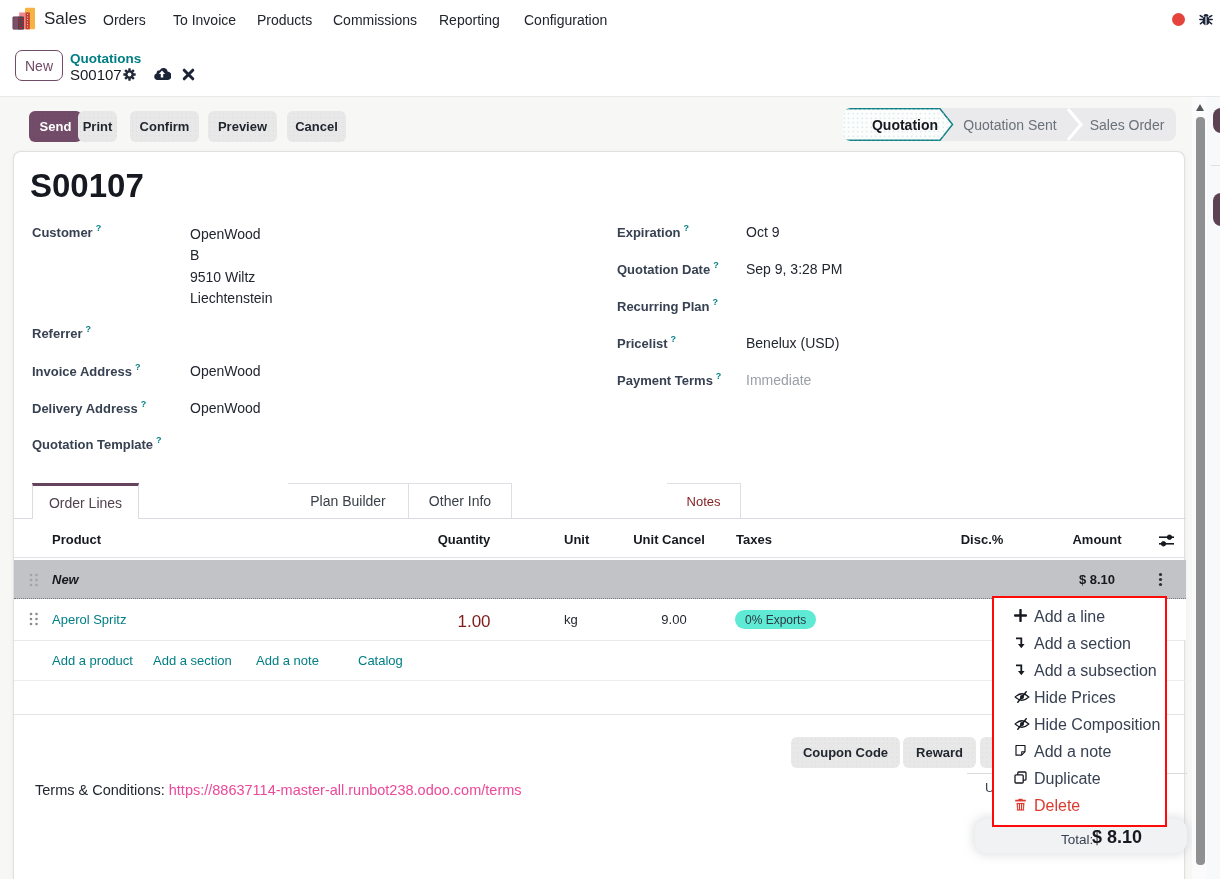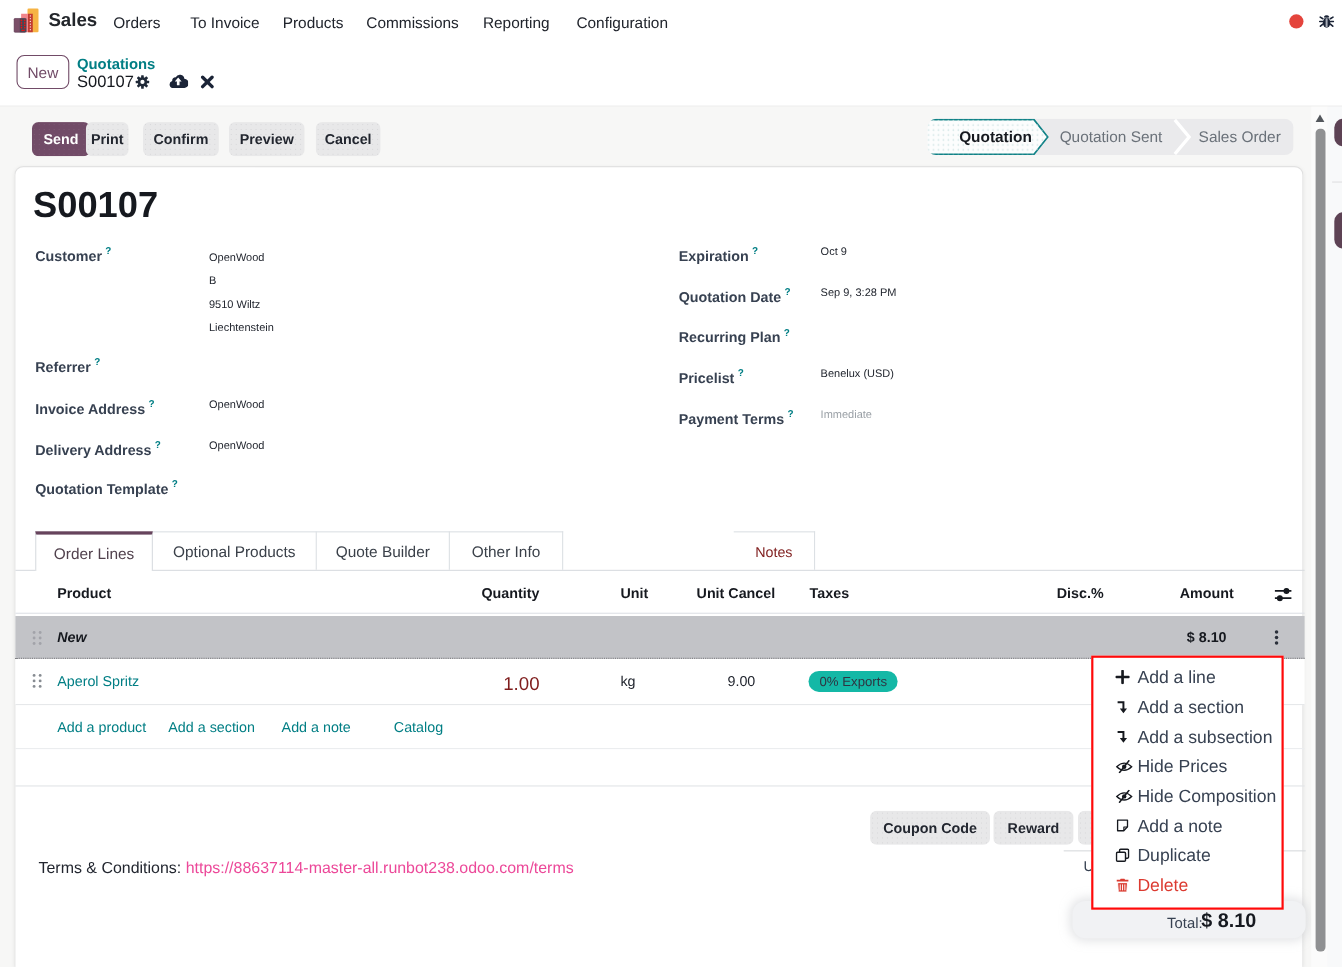--- a/index.html
+++ b/index.html
@@ -3,21 +3,21 @@
 <meta charset="utf-8">
 <style>
 *{margin:0;padding:0;box-sizing:border-box}
 html,body{width:1220px;height:879px;overflow:hidden}
 body{font-family:"Liberation Sans",sans-serif;background:#fff;position:relative;color:#374151}
 .abs{position:absolute}
 .b{font-weight:700}
 .teal{color:#017e84}
 sup.q{color:#017e84;font-size:9px;font-weight:700;position:relative;top:-1px;margin-left:3px}
 .lbl{position:absolute;font-size:13px;font-weight:700;color:#374151;white-space:nowrap}
-.val{position:absolute;font-size:10px;color:#22262f;white-space:nowrap}
+.val{position:absolute;font-size:14px;color:#22262f;white-space:nowrap}
 .btn{position:absolute;height:31px;border-radius:6px;background-color:#e8e8e9;background-image:radial-gradient(#d7d7d9 0.8px,transparent 0.9px);background-size:4.5px 4.5px;color:#22262f;font-size:13px;font-weight:700;display:flex;align-items:center;justify-content:center}
 .navitem{position:absolute;top:12px;font-size:14px;color:#20242c;white-space:nowrap}
 .ra{text-align:center}
 .mi{position:absolute;left:40px;font-size:16px;color:#374151;white-space:nowrap}
 .mic{position:absolute;left:20px}
 </style>
 </head>
 <body>
 
 <div class="abs" style="left:0;top:0;width:1220px;height:44px;background:#fff"></div>
@@ -41,21 +41,21 @@
       <circle cx="7.5" cy="13.8" r="0.8"></circle>
       <circle cx="10.5" cy="13.8" r="0.8"></circle>
       <circle cx="7.5" cy="16" r="0.8"></circle>
       <circle cx="10.5" cy="16" r="0.8"></circle>
       <circle cx="7.5" cy="18.2" r="0.8"></circle>
       <circle cx="10.5" cy="18.2" r="0.8"></circle>
       <circle cx="8.2" cy="20.6" r="0.8"></circle>
       <circle cx="9.8" cy="20.6" r="0.8"></circle>
     </g>
 </svg>
-<div class="navitem" style="left:44px;top:9px;font-size:17px;color:#23262b;font-weight:700">Sales</div>
+<div class="navitem" style="left:44px;top:9px;font-size:17px;color:#23262b;font-weight:400">Sales</div>
 <div class="navitem" style="left:103px">Orders</div>
 <div class="navitem" style="left:173px">To Invoice</div>
 <div class="navitem" style="left:257px">Products</div>
 <div class="navitem" style="left:333px">Commissions</div>
 <div class="navitem" style="left:439px">Reporting</div>
 <div class="navitem" style="left:524px">Configuration</div>
 <div class="abs" style="left:1172px;top:13px;width:13px;height:13px;border-radius:50%;background:#e4443c"></div>
 <svg class="abs" style="left:1199px;top:12px" width="14" height="14" viewBox="0 0 14 14">
   <g stroke="#1b2437" stroke-width="1.5" stroke-linecap="round" fill="none">
     <path d="M3.6 5 L1.2 3.6 M3.4 7.5 L0.8 7.5 M3.6 10 L1.4 11.8 M10.4 5 L12.8 3.6 M10.6 7.5 L13.2 7.5 M10.4 10 L12.6 11.8"></path>
@@ -134,22 +134,21 @@
   <div class="val" style="left:732px;top:109px">Sep 9, 3:28 PM</div>
   <div class="lbl" style="left:603px;top:146px">Recurring Plan<sup class="q">?</sup></div>
   <div class="lbl" style="left:603px;top:183px">Pricelist<sup class="q">?</sup></div>
   <div class="val" style="left:732px;top:183px">Benelux (USD)</div>
   <div class="lbl" style="left:603px;top:220px">Payment Terms<sup class="q">?</sup></div>
   <div class="val" style="left:732px;top:220px;color:#9aa0a6">Immediate</div>
 
   <div class="abs" style="left:0;top:366px;width:18px;height:1px;background:#d9dce0"></div>
   <div class="abs" style="left:125px;top:366px;width:1047px;height:1px;background:#d9dce0"></div>
   <div class="abs" style="left:18px;top:331px;width:107px;height:36px;background:#fff;border-left:1px solid #d9dce0;border-right:1px solid #d9dce0;border-top:3px solid #66435C;display:flex;align-items:center;justify-content:center;font-size:14px;color:#51414d">Order Lines</div>
-  <div class="abs" style="left:125px;top:331px;width:149px;height:35px;border-right:1px solid #dce0e4;border-top:1px solid #dce0e4;display:flex;align-items:center;justify-content:center;font-size:14px;color:#3a4049">Optional Products</div>
-  <div class="abs" style="left:274px;top:331px;width:121px;height:35px;border-right:1px solid #dce0e4;border-top:1px solid #dce0e4;display:flex;align-items:center;justify-content:center;font-size:14px;color:#3a4049">Quote Builder</div>
+  <div class="abs" style="left:274px;top:331px;width:121px;height:35px;border-right:1px solid #dce0e4;border-top:1px solid #dce0e4;display:flex;align-items:center;justify-content:center;font-size:14px;color:#3a4049">Plan Builder</div>
   <div class="abs" style="left:395px;top:331px;width:103px;height:35px;border-right:1px solid #dce0e4;border-top:1px solid #dce0e4;display:flex;align-items:center;justify-content:center;font-size:14px;color:#3a4049">Other Info</div>
   <div class="abs" style="left:653px;top:331px;width:74px;height:35px;border-right:1px solid #dce0e4;border-top:1px solid #dce0e4;display:flex;align-items:center;justify-content:center;font-size:13px;color:#7f1d1d">Notes</div>
 
   <div class="abs b" style="left:38px;top:380px;font-size:13px;color:#16191f">Product</div>
   <div class="abs b ra" style="left:390px;top:380px;width:120px;font-size:13px;color:#16191f">Quantity</div>
   <div class="abs b" style="left:550px;top:380px;font-size:13px;color:#16191f">Unit</div>
   <div class="abs b ra" style="left:600px;top:380px;width:110px;font-size:13px;color:#16191f">Unit Cancel</div>
   <div class="abs b" style="left:722px;top:380px;font-size:13px;color:#16191f">Taxes</div>
   <div class="abs b ra" style="left:918px;top:380px;width:100px;font-size:13px;color:#16191f">Disc.%</div>
   <div class="abs b ra" style="left:1033px;top:380px;width:100px;font-size:13px;color:#16191f">Amount</div>
@@ -185,21 +184,21 @@
         <circle cx="8.5" cy="2" r="1.3"></circle>
       <circle cx="3" cy="7" r="1.3"></circle>
         <circle cx="8.5" cy="7" r="1.3"></circle>
       <circle cx="3" cy="12" r="1.3"></circle>
         <circle cx="8.5" cy="12" r="1.3"></circle>
     </svg>
     <div class="abs" style="left:38px;top:13px;font-size:13px;color:#017e84">Aperol Spritz</div>
     <div class="abs ra" style="left:410px;top:13px;width:100px;font-size:17px;color:#7f1d1d">1.00</div>
     <div class="abs" style="left:550px;top:13px;font-size:13px;color:#22262f">kg</div>
     <div class="abs ra" style="left:610px;top:13px;width:100px;font-size:13px;color:#22262f">9.00</div>
-    <div class="abs" style="left:721px;top:11px;height:19px;background:#14b8a6;border-radius:10px;font-size:12px;color:#2f3542;display:inline-flex;align-items:center;padding:0 10px">0% Exports</div>
+    <div class="abs" style="left:721px;top:11px;height:19px;background:#5eead4;border-radius:10px;font-size:12px;color:#2f3542;display:inline-flex;align-items:center;padding:0 10px">0% Exports</div>
   </div>
 
   <div class="abs" style="left:38px;top:501px;font-size:13px;color:#017e84">Add a product</div>
   <div class="abs" style="left:139px;top:501px;font-size:13px;color:#017e84">Add a section</div>
   <div class="abs" style="left:242px;top:501px;font-size:13px;color:#017e84">Add a note</div>
   <div class="abs" style="left:344px;top:501px;font-size:13px;color:#017e84">Catalog</div>
   <div class="abs" style="left:0;top:528px;width:1172px;height:1px;background:#ebedef"></div>
 
   <div class="abs" style="left:0;top:562px;width:1172px;height:1px;background:#e2e4e7"></div>
 

